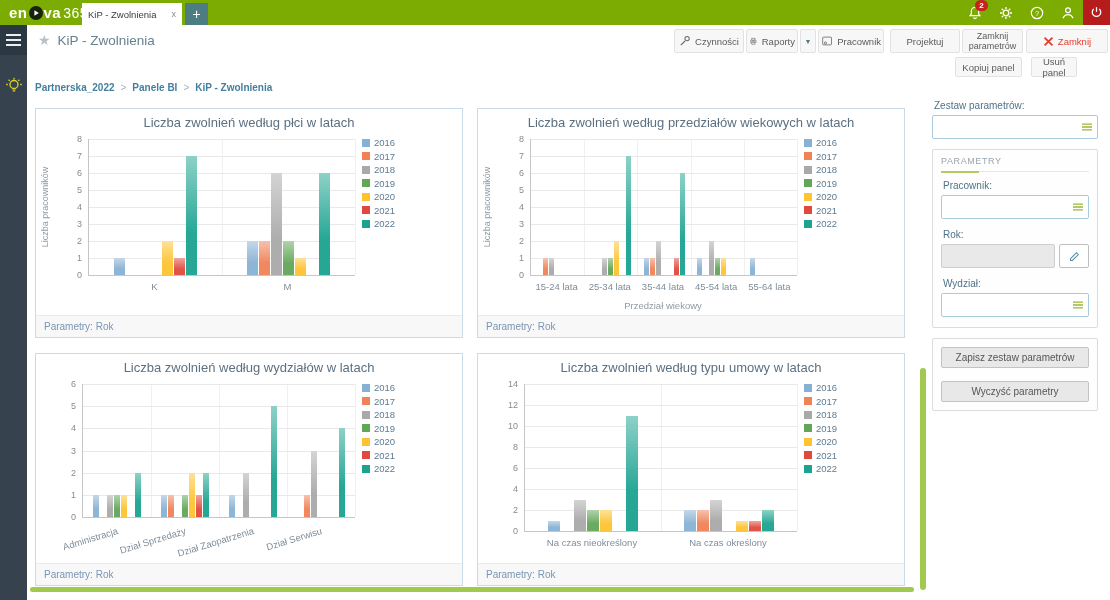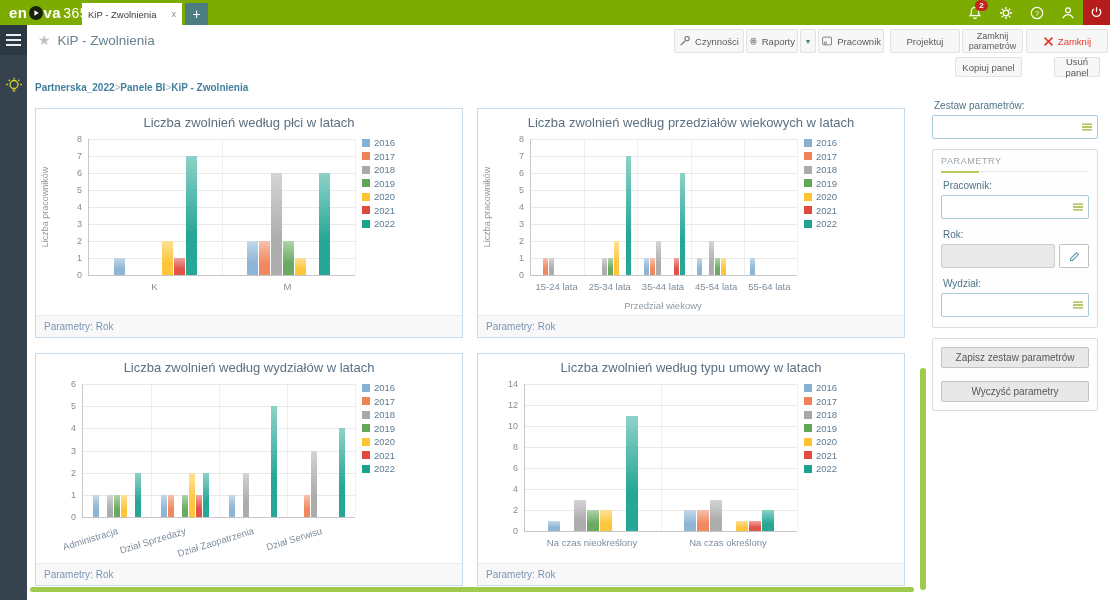--- a/index.html
+++ b/index.html
@@ -31,21 +31,21 @@
   .titlebar{position:absolute;left:27px;top:25px;height:30px;display:flex;align-items:center;}
   .star{color:#b9c0c6;font-size:14px;margin-left:11px;cursor:pointer;}
   .page-title{font-size:13.5px;color:#68808f;margin-left:7px;}
   .tbtn{position:absolute;top:29px;height:24px;box-sizing:border-box;background:#f7f7f7;border:1px solid #e2e2e2;
         border-radius:2px;color:#5b5b5b;font-size:9.5px;font-family:"Liberation Sans",sans-serif;
         display:flex;align-items:center;justify-content:center;gap:4px;cursor:pointer;padding:0 2px;}
   .tbtn.row2{top:57px;height:20px;}
   .tbtn .red-label{color:#e23b2e;}
   .two-line{display:flex;flex-direction:column;line-height:1.15;font-size:9px;}
   
-  .breadcrumb{position:absolute;left:35px;top:82px;font-size:10px;font-weight:bold;color:#44809e;display:flex;gap:0;align-items:center;}
+  .breadcrumb{position:absolute;left:35px;top:82px;font-size:10px;font-weight:bold;color:#44809e;display:flex;gap:6px;align-items:center;}
   .crumb{cursor:pointer;}
   .crumb-sep{color:#a8b2b8;font-weight:normal;}
   
   .charts{position:absolute;left:35px;top:108px;display:grid;grid-template-columns:428px 428px;grid-template-rows:230px 233px;column-gap:14px;row-gap:15px;}
   .panel{border:1px solid #c9dbe9;background:#fff;display:flex;flex-direction:column;box-sizing:border-box;}
   .chart{flex:1;position:relative;overflow:hidden;}
   .panel-footer{height:21px;background:#f8f8f8;border-top:1px solid #ebebeb;display:flex;align-items:center;padding-left:8px;
                 font-size:10px;color:#7a95b4;}
   .c-title{position:absolute;left:0;right:0;top:6px;text-align:center;font-size:13px;color:#5c7082;}
   .c-plot{position:absolute;border-left:1px solid #c6c6c6;border-bottom:1px solid #c6c6c6;box-sizing:content-box;}
@@ -198,21 +198,21 @@
   <button class="tbtn" style="left:1026px;width:82px;">
     <svg width="11" height="11" viewBox="0 0 14 14">
         <path d="M2 2 L12 12 M12 2 L2 12" stroke="#e23b2e" stroke-width="2.2" fill="none"></path>
       </svg>
     <span class="red-label">Zamknij</span>
   </button>
 
   <button class="tbtn row2" style="left:955px;width:67px;">
     <span>Kopiuj panel</span>
   </button>
-  <button class="tbtn row2" style="left:1054px;width:46px;">
+  <button class="tbtn row2" style="left:1031px;width:46px;">
     <span>Usuń panel</span>
   </button>
 
   <div class="breadcrumb">
     <span class="crumb">Partnerska_2022</span>
     <span class="crumb-sep">&gt;</span>
     <span class="crumb">Panele BI</span>
     <span class="crumb-sep">&gt;</span>
     <span class="crumb">KiP - Zwolnienia</span>
   </div>

